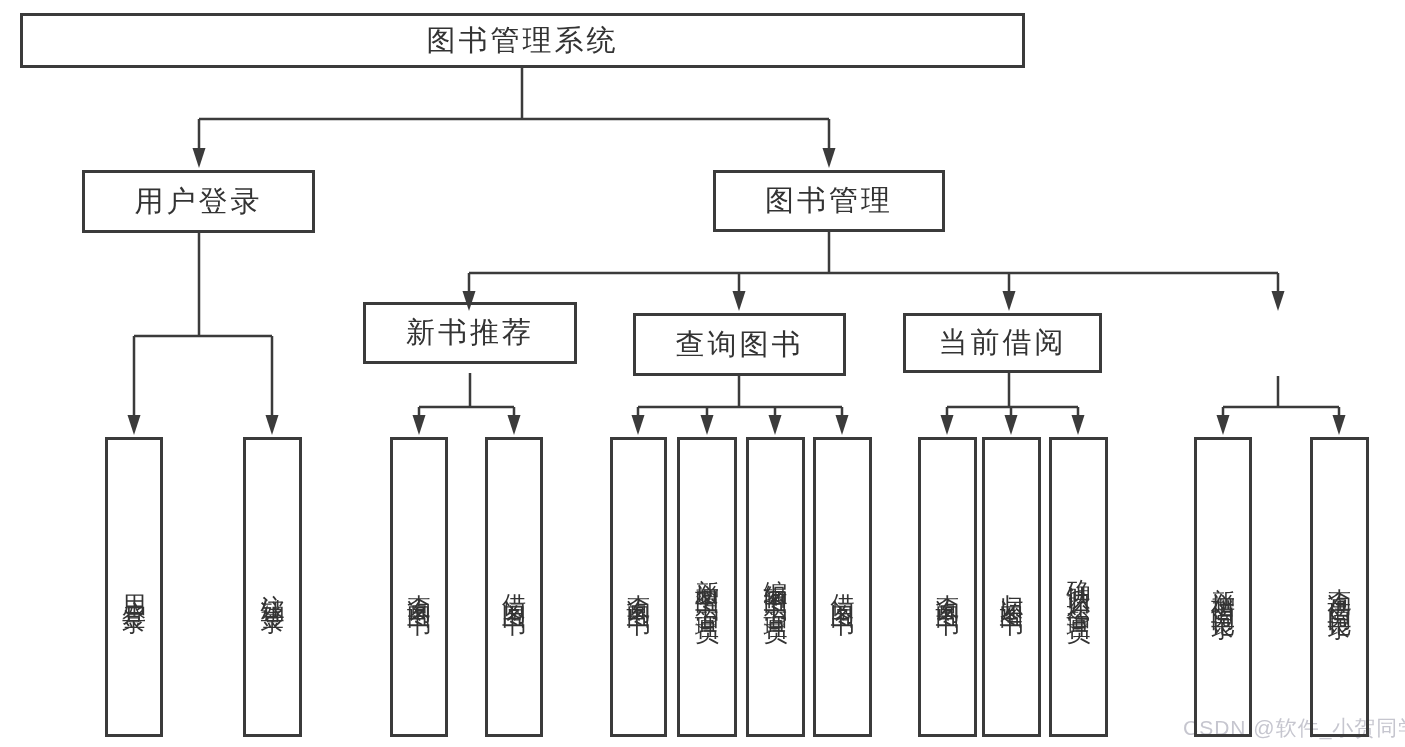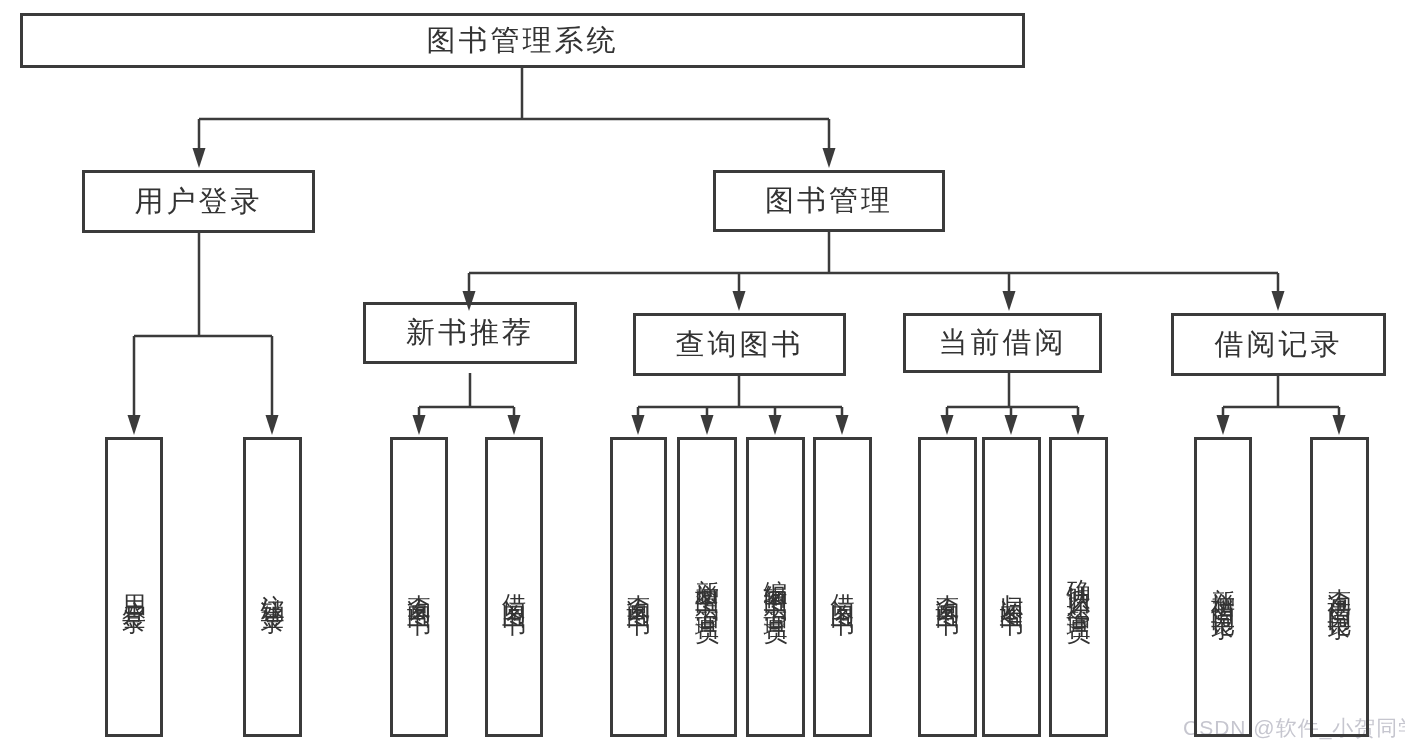--- a/index.html
+++ b/index.html
@@ -116,23 +116,20 @@
 
   <div class="node" style="left:363px; top:302px; width:214px; height:62px;">
     <span class="hlabel">新书推荐</span>
   </div>
   <div class="node" style="left:633px; top:313px; width:213px; height:63px;">
     <span class="hlabel">查询图书</span>
   </div>
   <div class="node" style="left:903px; top:313px; width:199px; height:60px;">
     <span class="hlabel">当前借阅</span>
   </div>
-  <div class="node" style="left:1171px; top:313px; width:215px; height:63px;">
-    <span class="hlabel">借阅记录</span>
-  </div>
 
   <div class="node leaf" style="left:105px; width:58px;">
     <span class="vlabel">用户登录</span>
   </div>
   <div class="node leaf" style="left:243px; width:59px;">
     <span class="vlabel">注销登录</span>
   </div>
 
   <div class="node leaf" style="left:390px; width:58px;">
     <span class="vlabel">查询图书</span>

